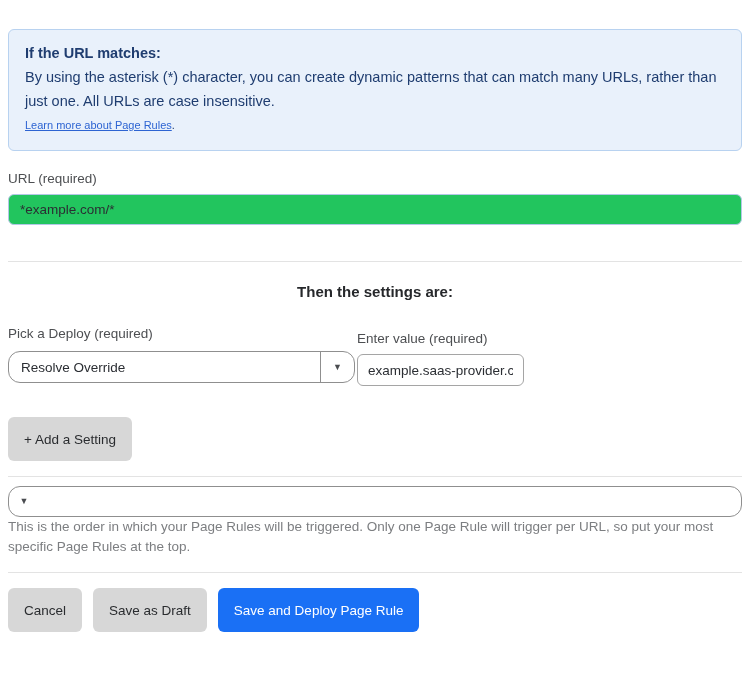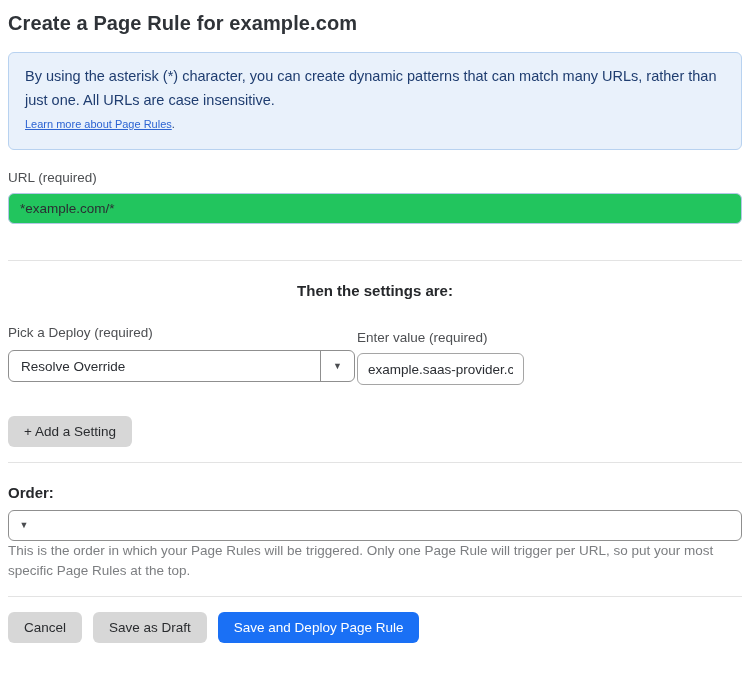--- a/index.html
+++ b/index.html
@@ -92,21 +92,21 @@
   }
   .setting-col { width: 347px; }
   .value-col { margin-left: 2px; }
   .value-col .field-label { margin-top: 7px; display: block; }
 
   .custom-select {
     margin-top: 9px;
     height: 32px;
     background: #ffffff;
     border: 1px solid #8f8f8f;
-    border-radius: 6px;
+    border-radius: 12px;
     display: flex;
     align-items: stretch;
     cursor: pointer;
     overflow: hidden;
   }
   .custom-select .select-value {
     flex: 1;
     display: flex;
     align-items: center;
     padding-left: 12px;
@@ -137,21 +137,21 @@
     font-size: 13.5px;
     font-family: "Liberation Sans", "DejaVu Sans", sans-serif;
     color: #2b2e33;
     outline: none;
   }
 
   .btn {
     display: inline-flex;
     align-items: center;
     justify-content: center;
-    height: 31px;
+    height: 44px;
     border: none;
     border-radius: 6px;
     font-size: 13.5px;
     font-family: "Liberation Sans", "DejaVu Sans", sans-serif;
     cursor: pointer;
     padding: 0 16px;
   }
   .btn-gray {
     background: #d7d7d7;
     color: #2a2c2f;
@@ -185,23 +185,23 @@
     margin-top: 15px;
     display: flex;
     gap: 11px;
   }
 </style>
 </head>
 <body>
 
 <div class="page">
 
-  <h1 class="page-title">Create a Page Rule for example.com</h1>
 
   <div class="info-box">
+    <div class="info-heading">If the URL matches:</div>
     <div class="info-body">By using the asterisk (*) character, you can create dynamic patterns that can match many URLs, rather than just one. All URLs are case insensitive.</div>
     <div class="info-link-line"><a class="info-link">Learn more about Page Rules</a><span>.</span></div>
   </div>
 
   <div class="url-group">
     <label class="field-label">URL (required)</label>
     <input class="url-input" type="text" value="*example.com/*" style="">
   </div>
 
   <hr class="divider divider-1">
@@ -221,21 +221,20 @@
     <div class="value-col">
       <label class="field-label">Enter value (required)</label>
       <input class="value-input" type="text" value="example.saas-provider.com" style="">
     </div>
   </div>
 
   <button class="btn btn-gray add-setting-btn">+ Add a Setting</button>
 
   <hr class="divider divider-2">
 
-  <h2 class="section-heading order-heading">Order:</h2>
 
 
   <div class="custom-select order-select">
     <span class="select-arrow-box">
       <span class="chevron">▼</span>
     </span>
   </div>
 
   <p class="order-help">This is the order in which your Page Rules will be triggered. Only one Page Rule will trigger per URL, so put your most specific Page Rules at the top.</p>
 

